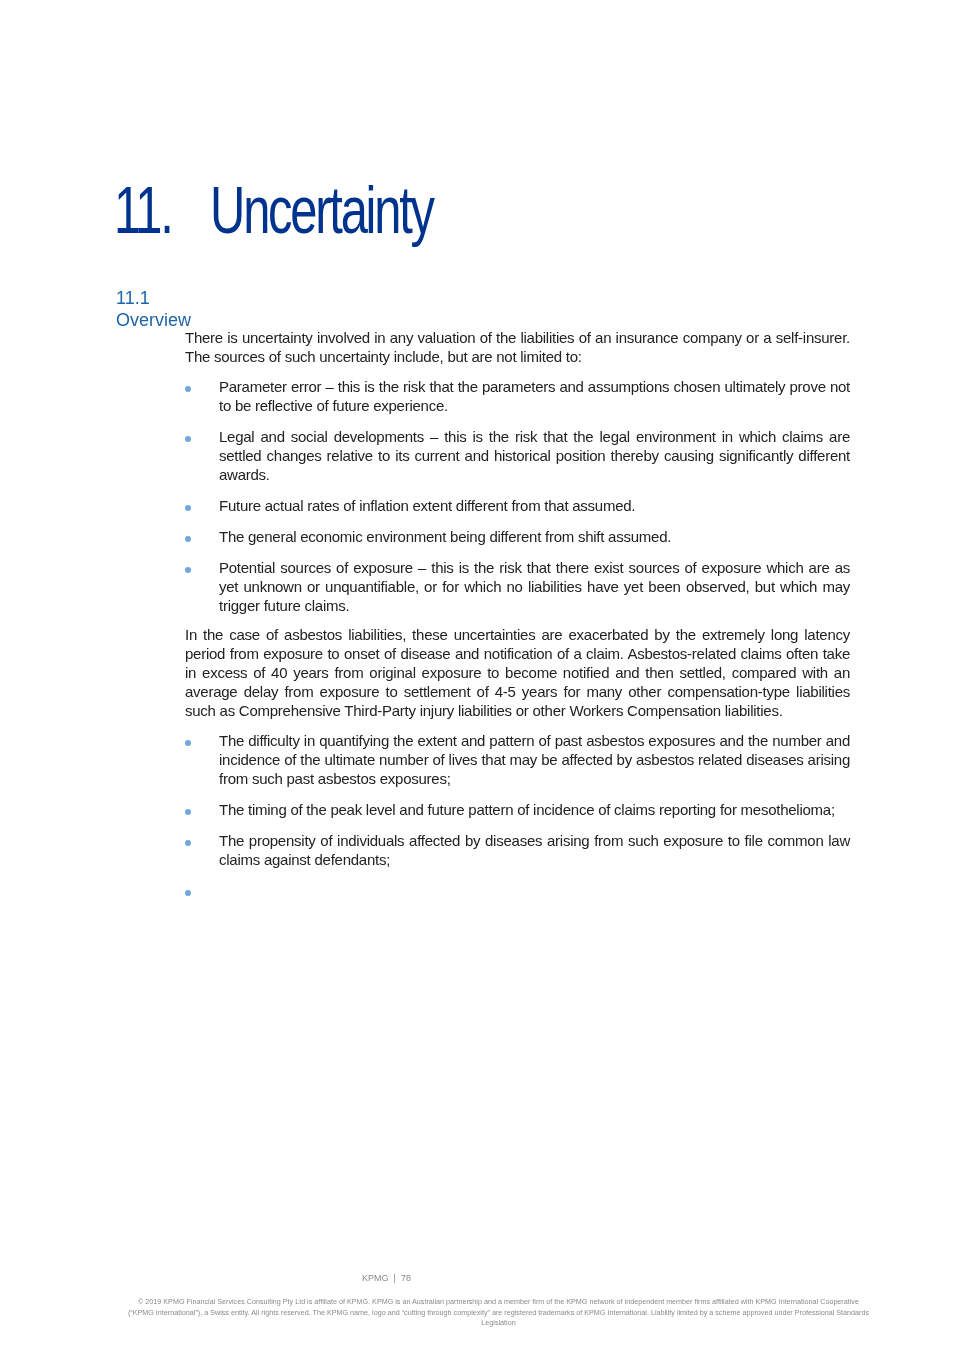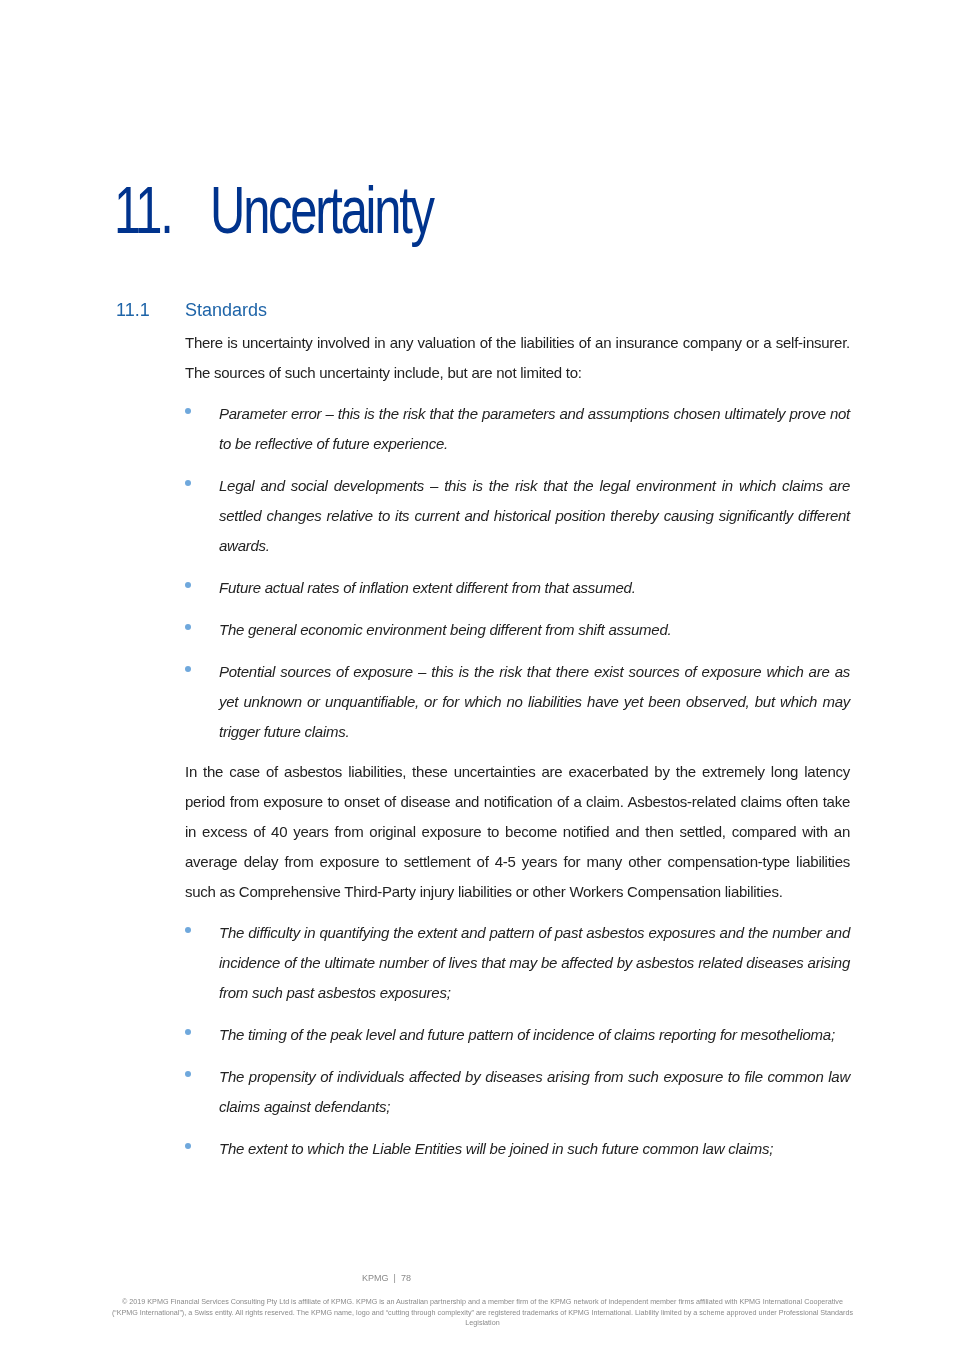--- a/index.html
+++ b/index.html
@@ -29,48 +29,48 @@
       white-space: nowrap;
       line-height: 1;
     }
     .page-title .num {
       display: inline-block;
       margin-right: 52px;
     }
     .section-heading {
       position: absolute;
       left: 116px;
-      top: 299px;
+      top: 287px;
       font-size: 18px;
       color: #1e64a8;
       display: flex;
       line-height: 22px;
+      flex-direction: column;
     }
     .section-heading .num {
       width: 69px;
     }
     .body {
       position: absolute;
       left: 185px;
       top: 328px;
       width: 665px;
       font-size: 15px;
-      line-height: 30px;
+      line-height: 19px;
       color: #222222;
     }
     .body p {
       margin: 0 0 11px 0;
       text-align: justify;
       letter-spacing: -0.25px;
     }
     .body ul {
       list-style: none;
       margin: 0 0 0 0;
       padding: 0;
-      font-style: italic;
     }
     .body li {
       position: relative;
       padding-left: 34px;
       margin-bottom: 12px;
       text-align: justify;
       letter-spacing: -0.25px;
     }
     .body li .bullet {
       position: absolute;
@@ -87,56 +87,56 @@
       position: absolute;
       left: 0;
       width: 773px;
       top: 1273px;
       text-align: center;
       font-size: 9px;
       color: #8a8a8a;
     }
     .footer-legal {
       position: absolute;
-      left: 110px;
+      left: 126px;
       width: 745px;
       top: 1297px;
       text-align: center;
       font-size: 7.2px;
       line-height: 10.5px;
       color: #8a8a8a;
     }
   </style>
 </head>
 <body>
 
 <h1 class="page-title">
   <span class="num">11.</span><span>Uncertainty</span>
 </h1>
 
 <div class="section-heading">
   <span class="num">11.1</span>
-  <span>Standards</span>
+  <span>Overview</span>
 </div>
 
 <div class="body">
   <p>There is uncertainty involved in any valuation of the liabilities of an insurance company or a self-insurer. The sources of such uncertainty include, but are not limited to:</p>
 
   <ul class="list-1">
     <li><span class="bullet"></span><span>Parameter error – this is the risk that the parameters and assumptions chosen ultimately prove not to be reflective of future experience.</span></li>
     <li><span class="bullet"></span><span>Legal and social developments – this is the risk that the legal environment in which claims are settled changes relative to its current and historical position thereby causing significantly different awards.</span></li>
     <li><span class="bullet"></span><span>Future actual rates of inflation extent different from that assumed.</span></li>
     <li><span class="bullet"></span><span>The general economic environment being different from shift assumed.</span></li>
     <li style="margin-bottom:10px"><span class="bullet"></span><span>Potential sources of exposure – this is the risk that there exist sources of exposure which are as yet unknown or unquantifiable, or for which no liabilities have yet been observed, but which may trigger future claims.</span></li>
   </ul>
 
   <p>In the case of asbestos liabilities, these uncertainties are exacerbated by the extremely long latency period from exposure to onset of disease and notification of a claim. Asbestos-related claims often take in excess of 40 years from original exposure to become notified and then settled, compared with an average delay from exposure to settlement of 4-5 years for many other compensation-type liabilities such as Comprehensive Third-Party injury liabilities or other Workers Compensation liabilities.</p>
 
   <ul class="list-2">
     <li><span class="bullet"></span><span>The difficulty in quantifying the extent and pattern of past asbestos exposures and the number and incidence of the ultimate number of lives that may be affected by asbestos related diseases arising from such past asbestos exposures;</span></li>
     <li><span class="bullet"></span><span>The timing of the peak level and future pattern of incidence of claims reporting for mesothelioma;</span></li>
     <li><span class="bullet"></span><span>The propensity of individuals affected by diseases arising from such exposure to file common law claims against defendants;</span></li>
-    <li><span class="bullet"></span><span>The extent to which the Liable Entities will be joined in such future common law claims;</span></li>
+    <li><span class="bullet"></span></li>
   </ul>
 </div>
 
 <div class="footer-page" style="white-space:pre">KPMG  |  78</div>
 <div class="footer-legal">© 2019 KPMG Financial Services Consulting Pty Ltd is affiliate of KPMG. KPMG is an Australian partnership and a member firm of the KPMG network of independent member firms affiliated with KPMG International Cooperative (“KPMG International”), a Swiss entity. All rights reserved. The KPMG name, logo and “cutting through complexity” are registered trademarks of KPMG International. Liability limited by a scheme approved under Professional Standards Legislation</div>
 
 </body></html>

